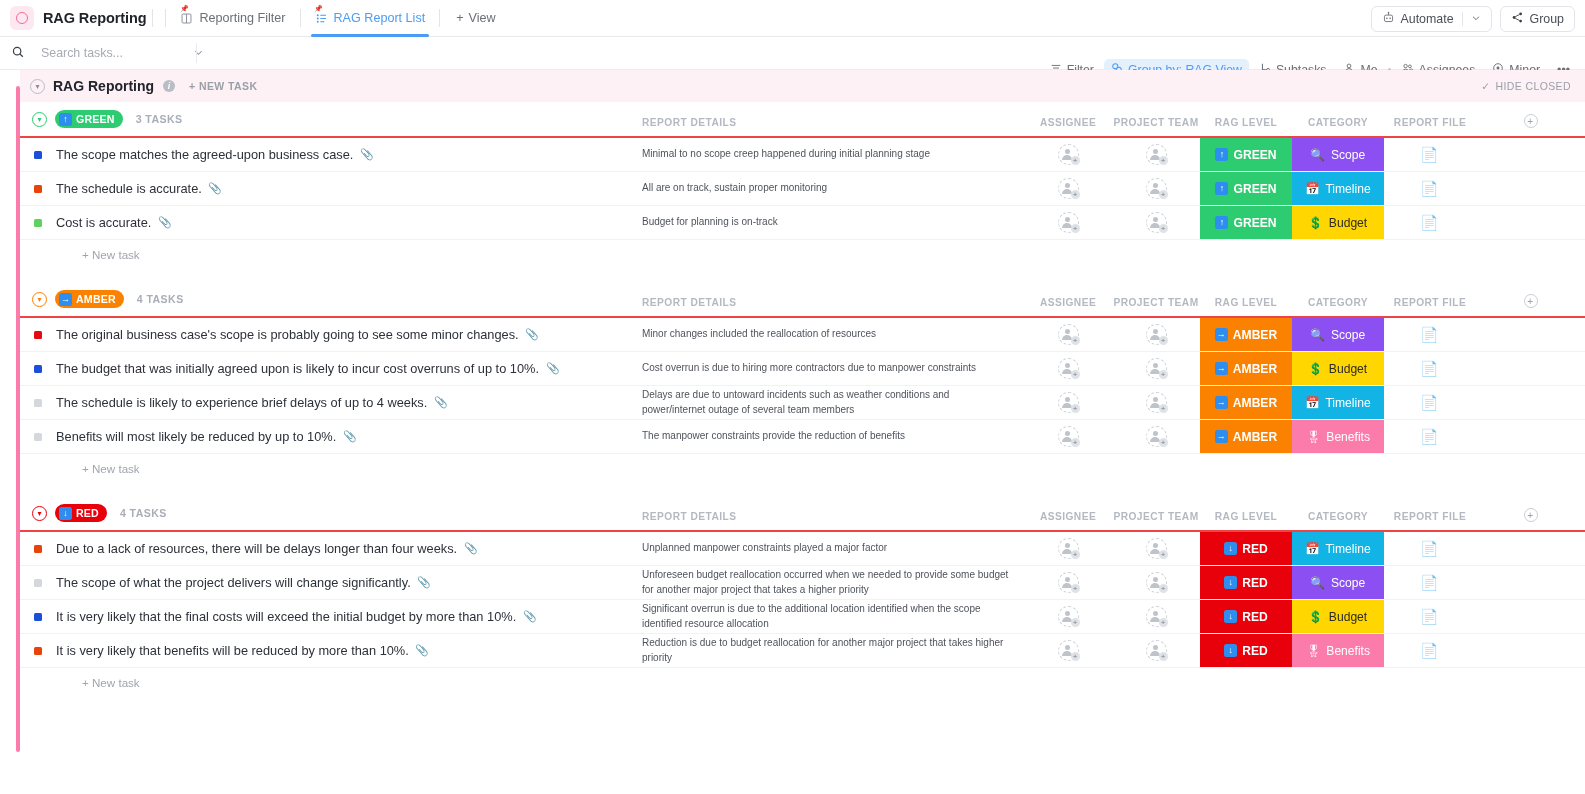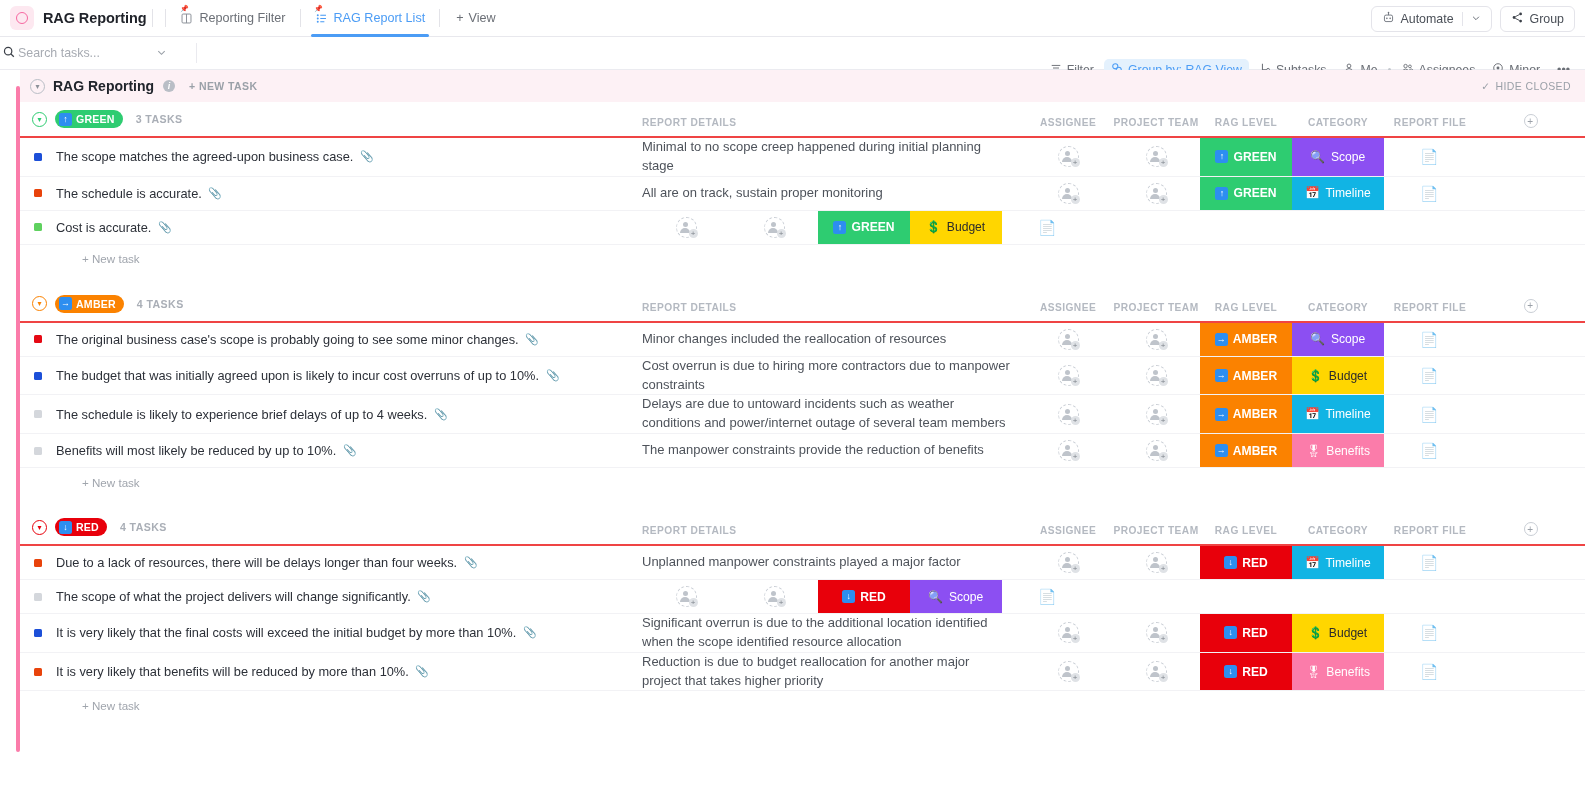--- a/index.html
+++ b/index.html
@@ -67,22 +67,22 @@
   }
   .pillbtn .divider { width: 1px; height: 14px; background: #e4e4ea; margin: 0 2px; }
 
   
   .filterbar {
     height: 33px; display: flex; align-items: center;
     border-bottom: 1px solid #ebebf0; background: #fff;
     position: relative;
   }
   .searchwrap {
-    display: flex; align-items: center; gap: 3px;
-    padding-left: 3px; width: 196px; height: 26px;
+    display: flex; align-items: center; gap: 17px;
+    padding-left: 12px; width: 196px; height: 26px;
   }
   .searchwrap input {
     border: none; outline: none; font-size: 12.4px;
     color: #3a3f47; width: 135px;
     font-family: "Liberation Sans", sans-serif;
   }
   .searchwrap input::placeholder { color: #a7abb2; }
   .vline { width: 1px; height: 20px; background: #eaeaef; }
   .fright {
     position: absolute; right: 8px; top: 16px; height: 33px;
@@ -189,21 +189,21 @@
     padding-left: 14px; gap: 14px;
   }
   .sq { width: 8px; height: 8px; border-radius: 1.5px; flex: none; }
   .tname {
     font-size: 12.8px; color: #2c3038; display: flex;
     align-items: center; gap: 7px;
   }
   .clip { color: #9aa0a8; font-size: 11px; }
   .c-det {
     flex: 0 0 382px; display: flex; align-items: center;
-    font-size: 13px; color: #4e535b; line-height: 1.45;
+    font-size: 10px; color: #4e535b; line-height: 1.45;
     padding-right: 14px;
   }
   .c-av {
     flex: 0 0 88px; display: flex; align-items: center; justify-content: center;
   }
   .avph {
     width: 21px; height: 21px; border-radius: 50%;
     border: 1px dashed #c9ced5; position: relative;
     display: flex; align-items: center; justify-content: center;
   }
@@ -506,20 +506,21 @@
       </div>
       <div class="c-tail"></div>
     </div>
     <div class="row">
       <div class="c-name">
         <span class="sq" style="background:#5fd15f"></span>
         <span class="tname">Cost is accurate.
           <span class="clip">📎</span>
         </span>
       </div>
+      <div class="c-det">Budget for planning is on-track</div>
       <div class="c-av">
     <div class="avph">
       <span class="head"></span>
       <span class="body"></span>
       <span class="plus">+</span>
     </div>
             </div>
       <div class="c-av">
     <div class="avph">
       <span class="head"></span>
@@ -769,20 +770,21 @@
       </div>
       <div class="c-tail"></div>
     </div>
     <div class="row">
       <div class="c-name">
         <span class="sq" style="background:#d4d7dc"></span>
         <span class="tname">The scope of what the project delivers will change significantly.
           <span class="clip">📎</span>
         </span>
       </div>
+      <div class="c-det">Unforeseen budget reallocation occurred when we needed to provide some budget for another major project that takes a higher priority</div>
       <div class="c-av">
     <div class="avph">
       <span class="head"></span>
       <span class="body"></span>
       <span class="plus">+</span>
     </div>
             </div>
       <div class="c-av">
     <div class="avph">
       <span class="head"></span>

